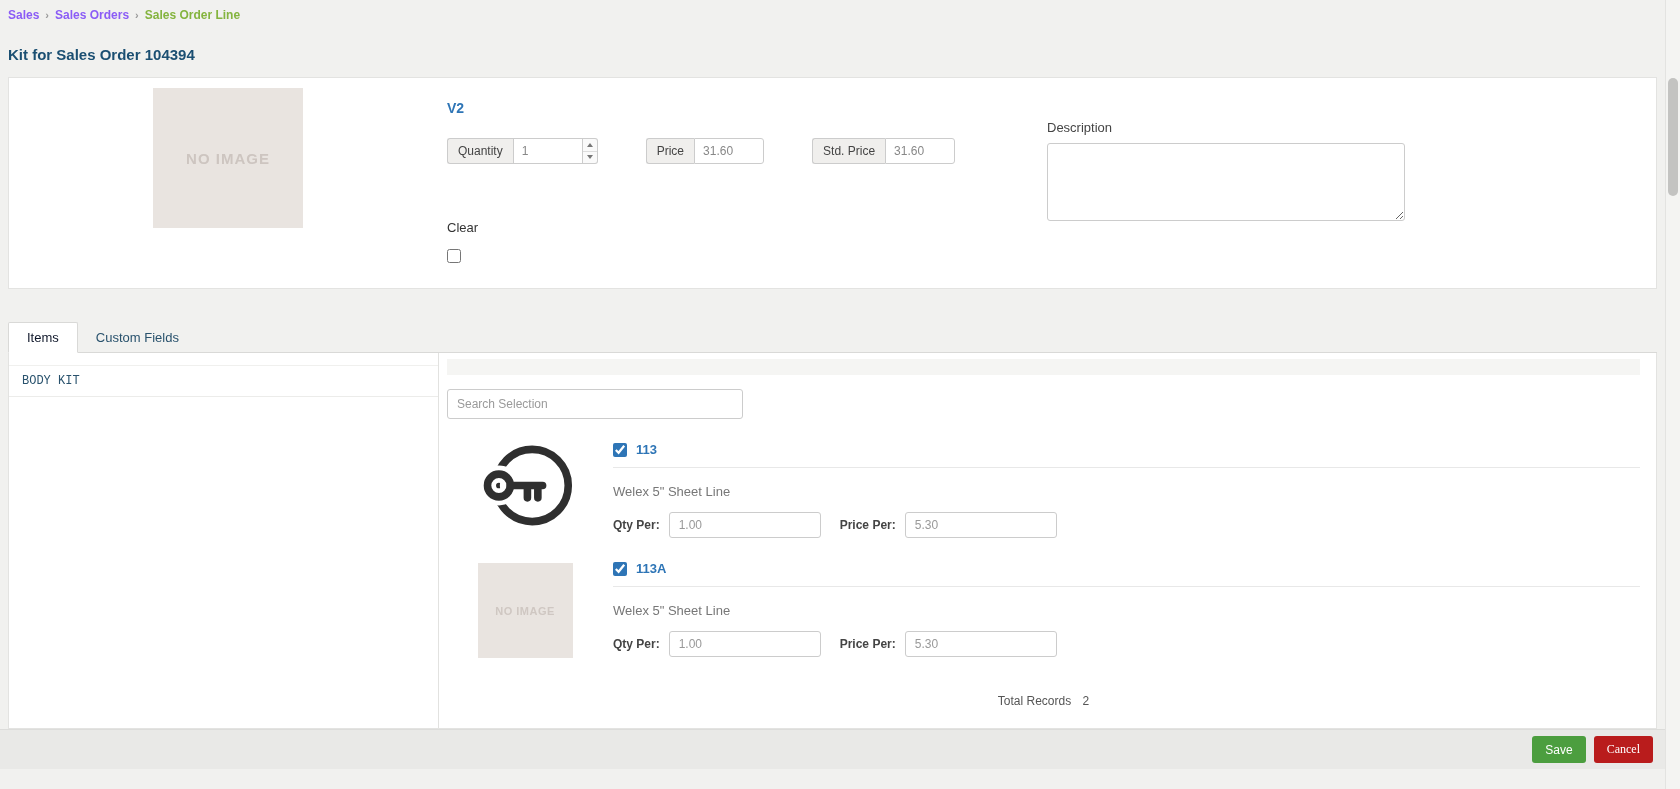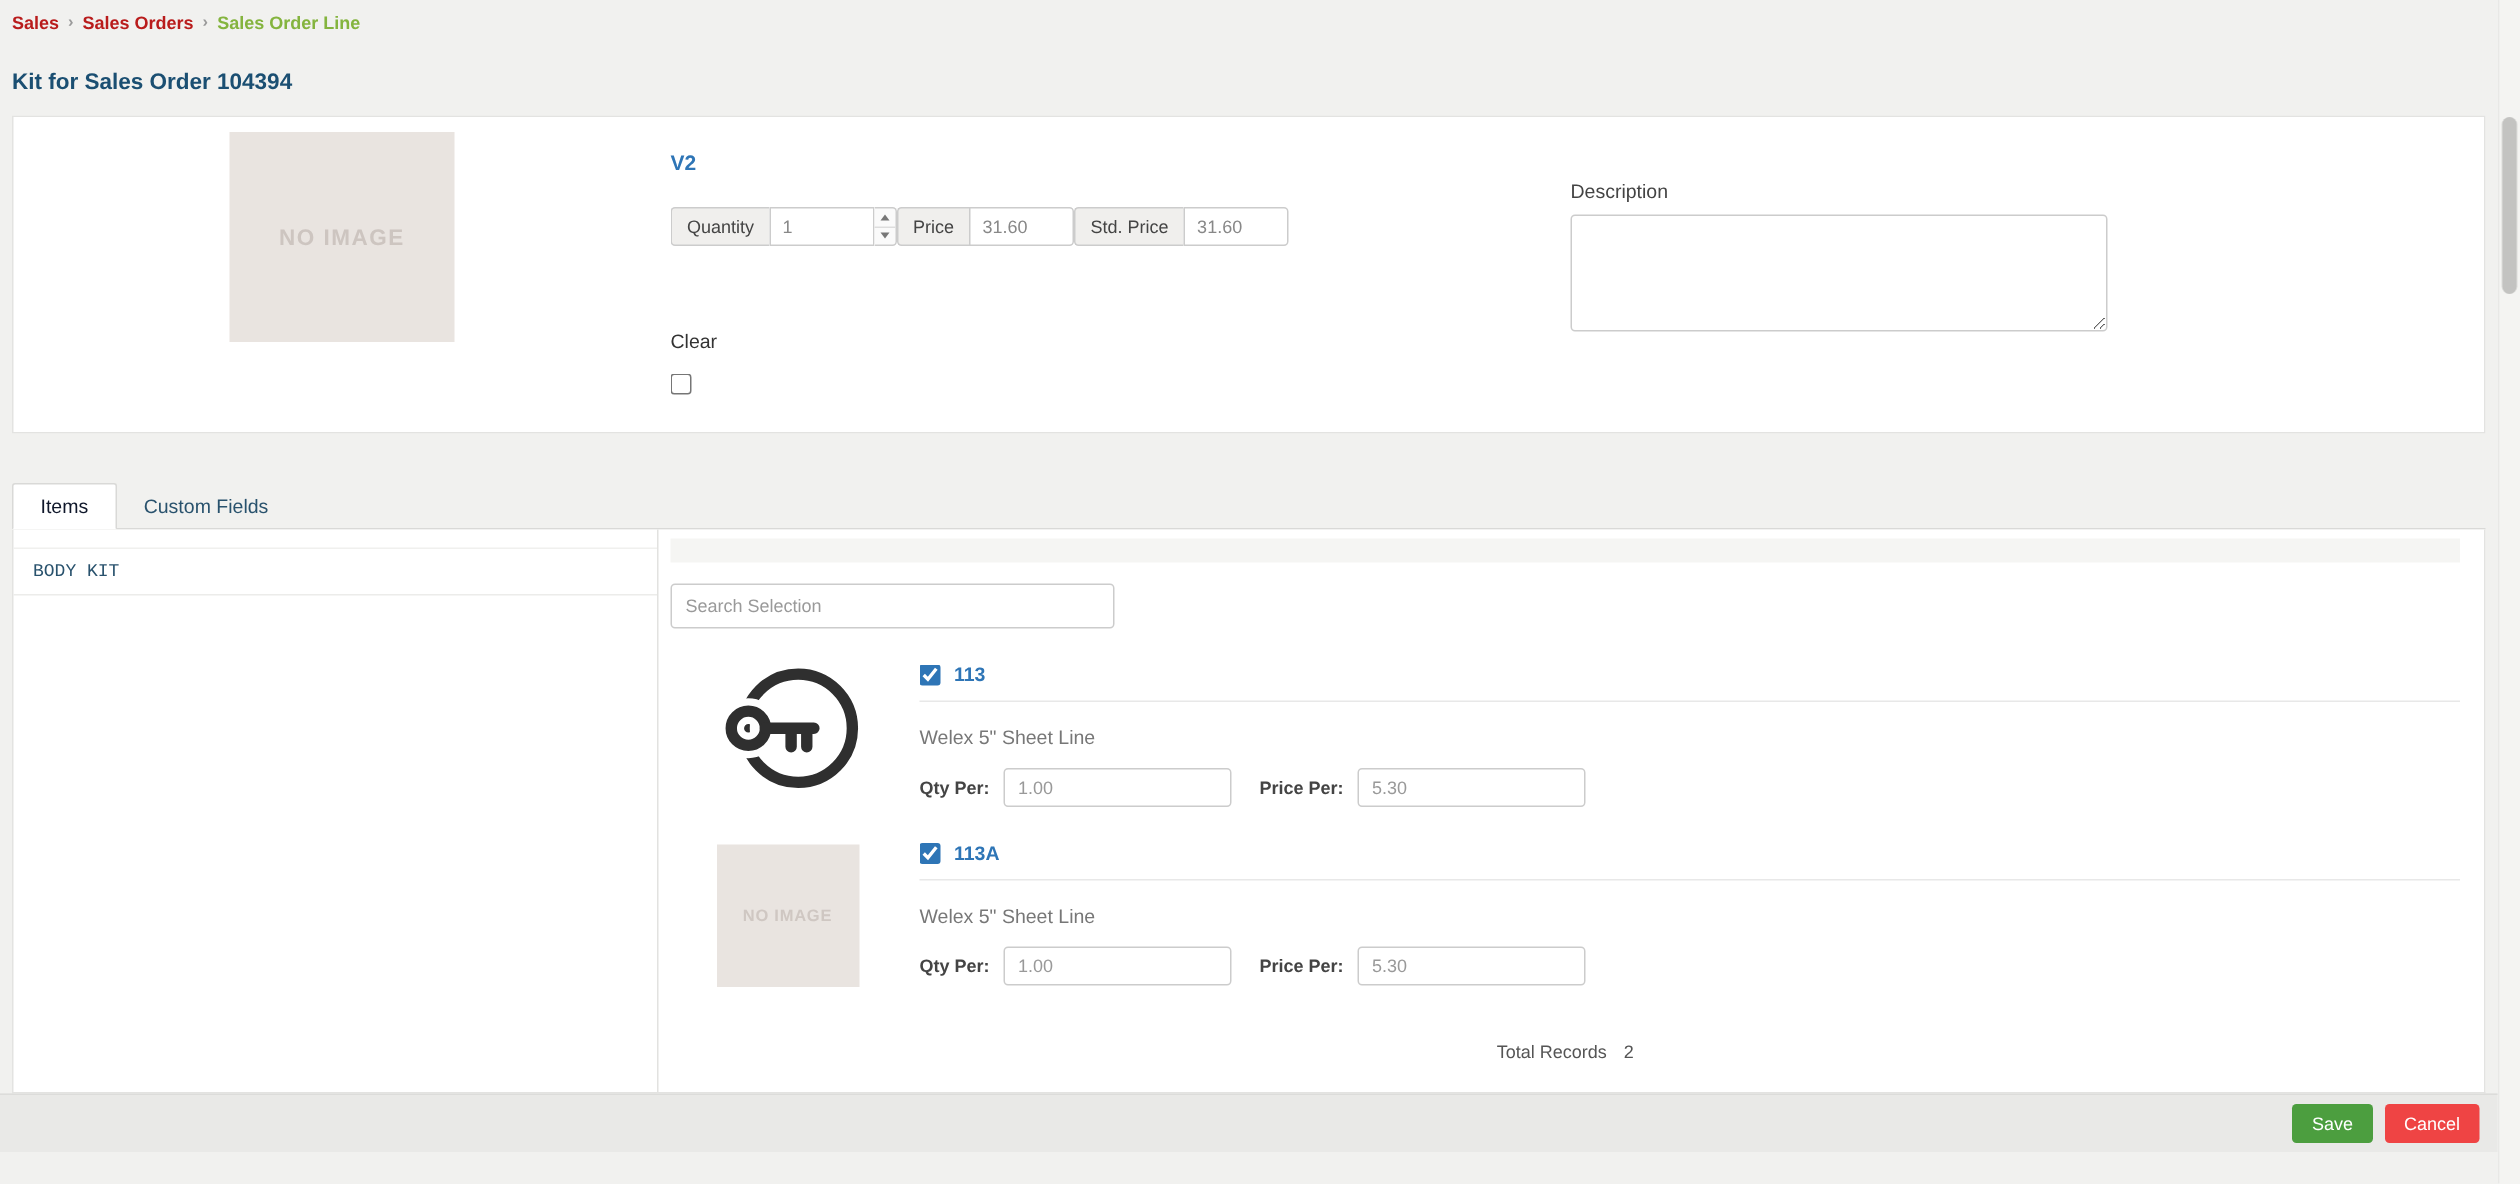--- a/index.html
+++ b/index.html
@@ -9,36 +9,36 @@
     background:#f1f1ef;
     color:#333;
     font-size:13px;
     overflow:hidden;
     position:relative;
   }
   .page-wrap { padding:8px 8px 0 8px; margin-right:15px; }
 
   
   .breadcrumb { font-size:12px; font-weight:bold; display:flex; align-items:center; gap:6px; }
-  .crumb-link { color:#b91c1c; text-decoration:none; cursor:pointer; }
+  .crumb-link { color:#8b5cf6; text-decoration:none; cursor:pointer; }
   .crumb-sep { color:#9a9a9a; font-size:11px; }
   .crumb-current { color:#84b43e; }
 
   
   .page-title { font-size:15px; font-weight:bold; color:#1b4f72; margin:24px 0 14px 0; }
 
   
   .panel { background:#fff; border:1px solid #e3e3e1; }
   .header-panel { display:flex; padding:8px 0 14px 0; min-height:212px; }
   .img-col { width:438px; display:flex; justify-content:center; align-items:flex-start; padding-top:2px; flex-shrink:0; }
   .noimg-big { width:150px; height:140px; background:#e9e4e0; display:flex; align-items:center; justify-content:center;
                color:#cdc5c0; font-weight:bold; font-size:15px; letter-spacing:1px; }
   .fields-col { width:600px; padding-top:14px; flex-shrink:0; }
   .product-link { color:#2e75b6; font-weight:bold; font-size:14px; text-decoration:none; cursor:pointer; }
-  .field-row { display:flex; margin-top:22px; }
+  .field-row { display:flex; gap:48px; margin-top:22px; }
   .input-group { display:flex; align-items:stretch; height:26px; }
   .ig-label { background:#f0efed; border:1px solid #ccc; border-right:none; padding:0 10px; display:flex; align-items:center;
               font-size:12px; color:#444; border-radius:3px 0 0 3px; white-space:nowrap; }
   .ig-input { border:1px solid #ccc; width:70px; padding:0 8px; font-size:12px; color:#888;
               border-radius:0 3px 3px 0; outline:none; background:#fff; }
   .ig-input.no-right-radius { border-radius:0; }
   .spinner { width:15px; border:1px solid #ccc; border-left:none; display:flex; flex-direction:column; border-radius:0 3px 3px 0; background:#fafafa; }
   .spin-btn { flex:1; display:flex; align-items:center; justify-content:center; cursor:pointer; }
   .spin-btn:first-child { border-bottom:1px solid #ddd; }
   .arrow-up { width:0; height:0; border-left:3px solid transparent; border-right:3px solid transparent; border-bottom:4px solid #777; }
@@ -87,21 +87,21 @@
 
   .total-records { text-align:center; margin-top:36px; padding-bottom:20px; font-size:12px; color:#555; }
   .total-records .tr-val { margin-left:8px; }
 
   
   .footer-bar { background:#e9e9e7; border-top:1px solid #dcdcda; padding:6px 12px; display:flex;
                 justify-content:flex-end; gap:8px; margin:0 -8px; margin-right:-8px; }
   .btn { border:none; border-radius:3px; color:#fff; font-size:12px; padding:6px 13px; cursor:pointer;
          font-family:"Liberation Sans", sans-serif; }
   .btn-save { background:#4c9e3f; }
-  .btn-cancel { background:#ef4444; }
+  .btn-cancel { background:#b91c1c;font-family:Liberation Serif, serif; }
 
   
   .scrollbar { position:fixed; right:0; top:0; width:15px; height:789px; background:#f4f4f2; border-left:1px solid #e3e3e1; }
   .scroll-thumb { position:absolute; top:78px; left:2px; width:10px; height:118px; background:#c3c3c1; border-radius:5px; cursor:grab; }
 </style>
 </head>
 <body>
 
 <div class="page-wrap">
 

